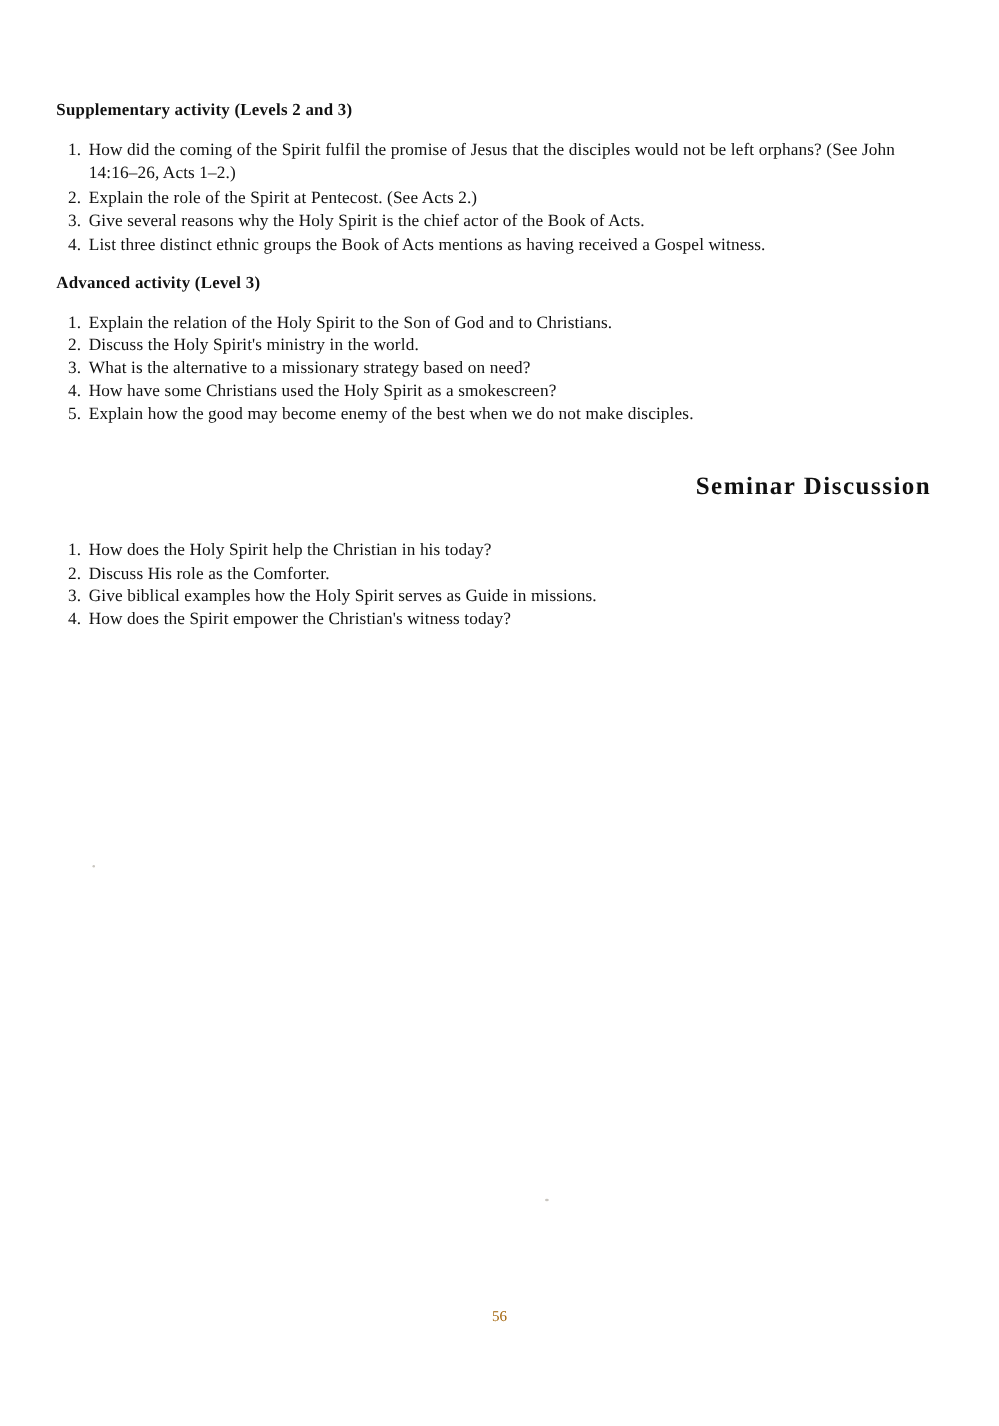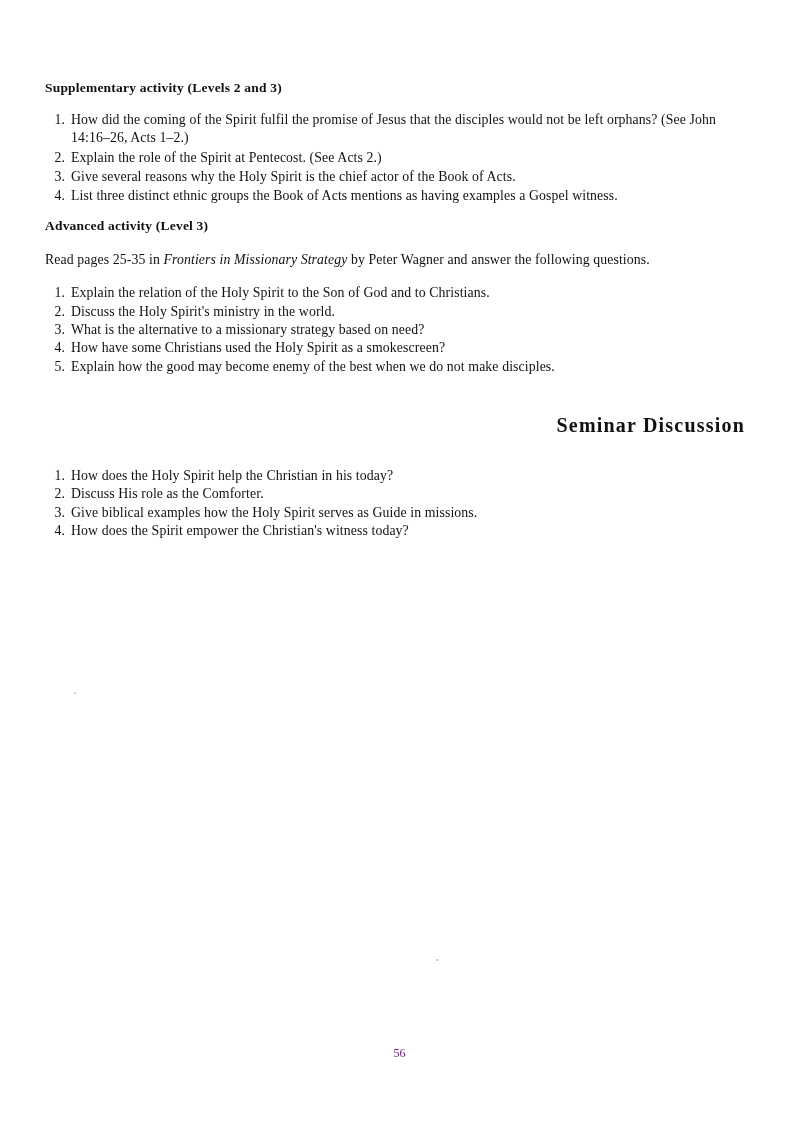--- a/index.html
+++ b/index.html
@@ -86,21 +86,21 @@
   .italic { font-style: italic; }
 
   .page-number {
     position: absolute;
     left: 0;
     top: 1046px;
     width: 799px;
     text-align: center;
     font-size: 12px;
     font-family: "Liberation Serif", serif;
-    color: #701a75;
+    color: #a16207;
   }
 
   .speck {
     position: absolute;
     background: #c9c6c0;
     width: 2px;
     height: 2px;
     border-radius: 50%;
   }
   .speck.s1 { left: 74px; top: 692px; }
@@ -123,29 +123,26 @@
       <li>
         <span class="marker">2.</span>
         <span class="hang">Explain the role of the Spirit at Pentecost. (See Acts 2.)</span>
       </li>
       <li>
         <span class="marker">3.</span>
         <span class="hang">Give several reasons why the Holy Spirit is the chief actor of the Book of Acts.</span>
       </li>
       <li>
         <span class="marker">4.</span>
-        <span class="hang">List three distinct ethnic groups the Book of Acts mentions as having examples a Gospel witness.</span>
+        <span class="hang">List three distinct ethnic groups the Book of Acts mentions as having received a Gospel witness.</span>
       </li>
     </ol>
 
     <h2 class="section-heading" style="margin-top:12px;">Advanced activity (Level 3)</h2>
 
-    <p class="para">
-      <span>Read pages 25-35 in </span><span class="italic">Frontiers in Missionary Strategy</span><span> by Peter Wagner and answer the following questions.</span>
-    </p>
 
     <ol class="num-list list-tight">
       <li>
         <span class="marker">1.</span>
         <span class="hang">Explain the relation of the Holy Spirit to the Son of God and to Christians.</span>
       </li>
       <li>
         <span class="marker">2.</span>
         <span class="hang">Discuss the Holy Spirit's ministry in the world.</span>
       </li>

